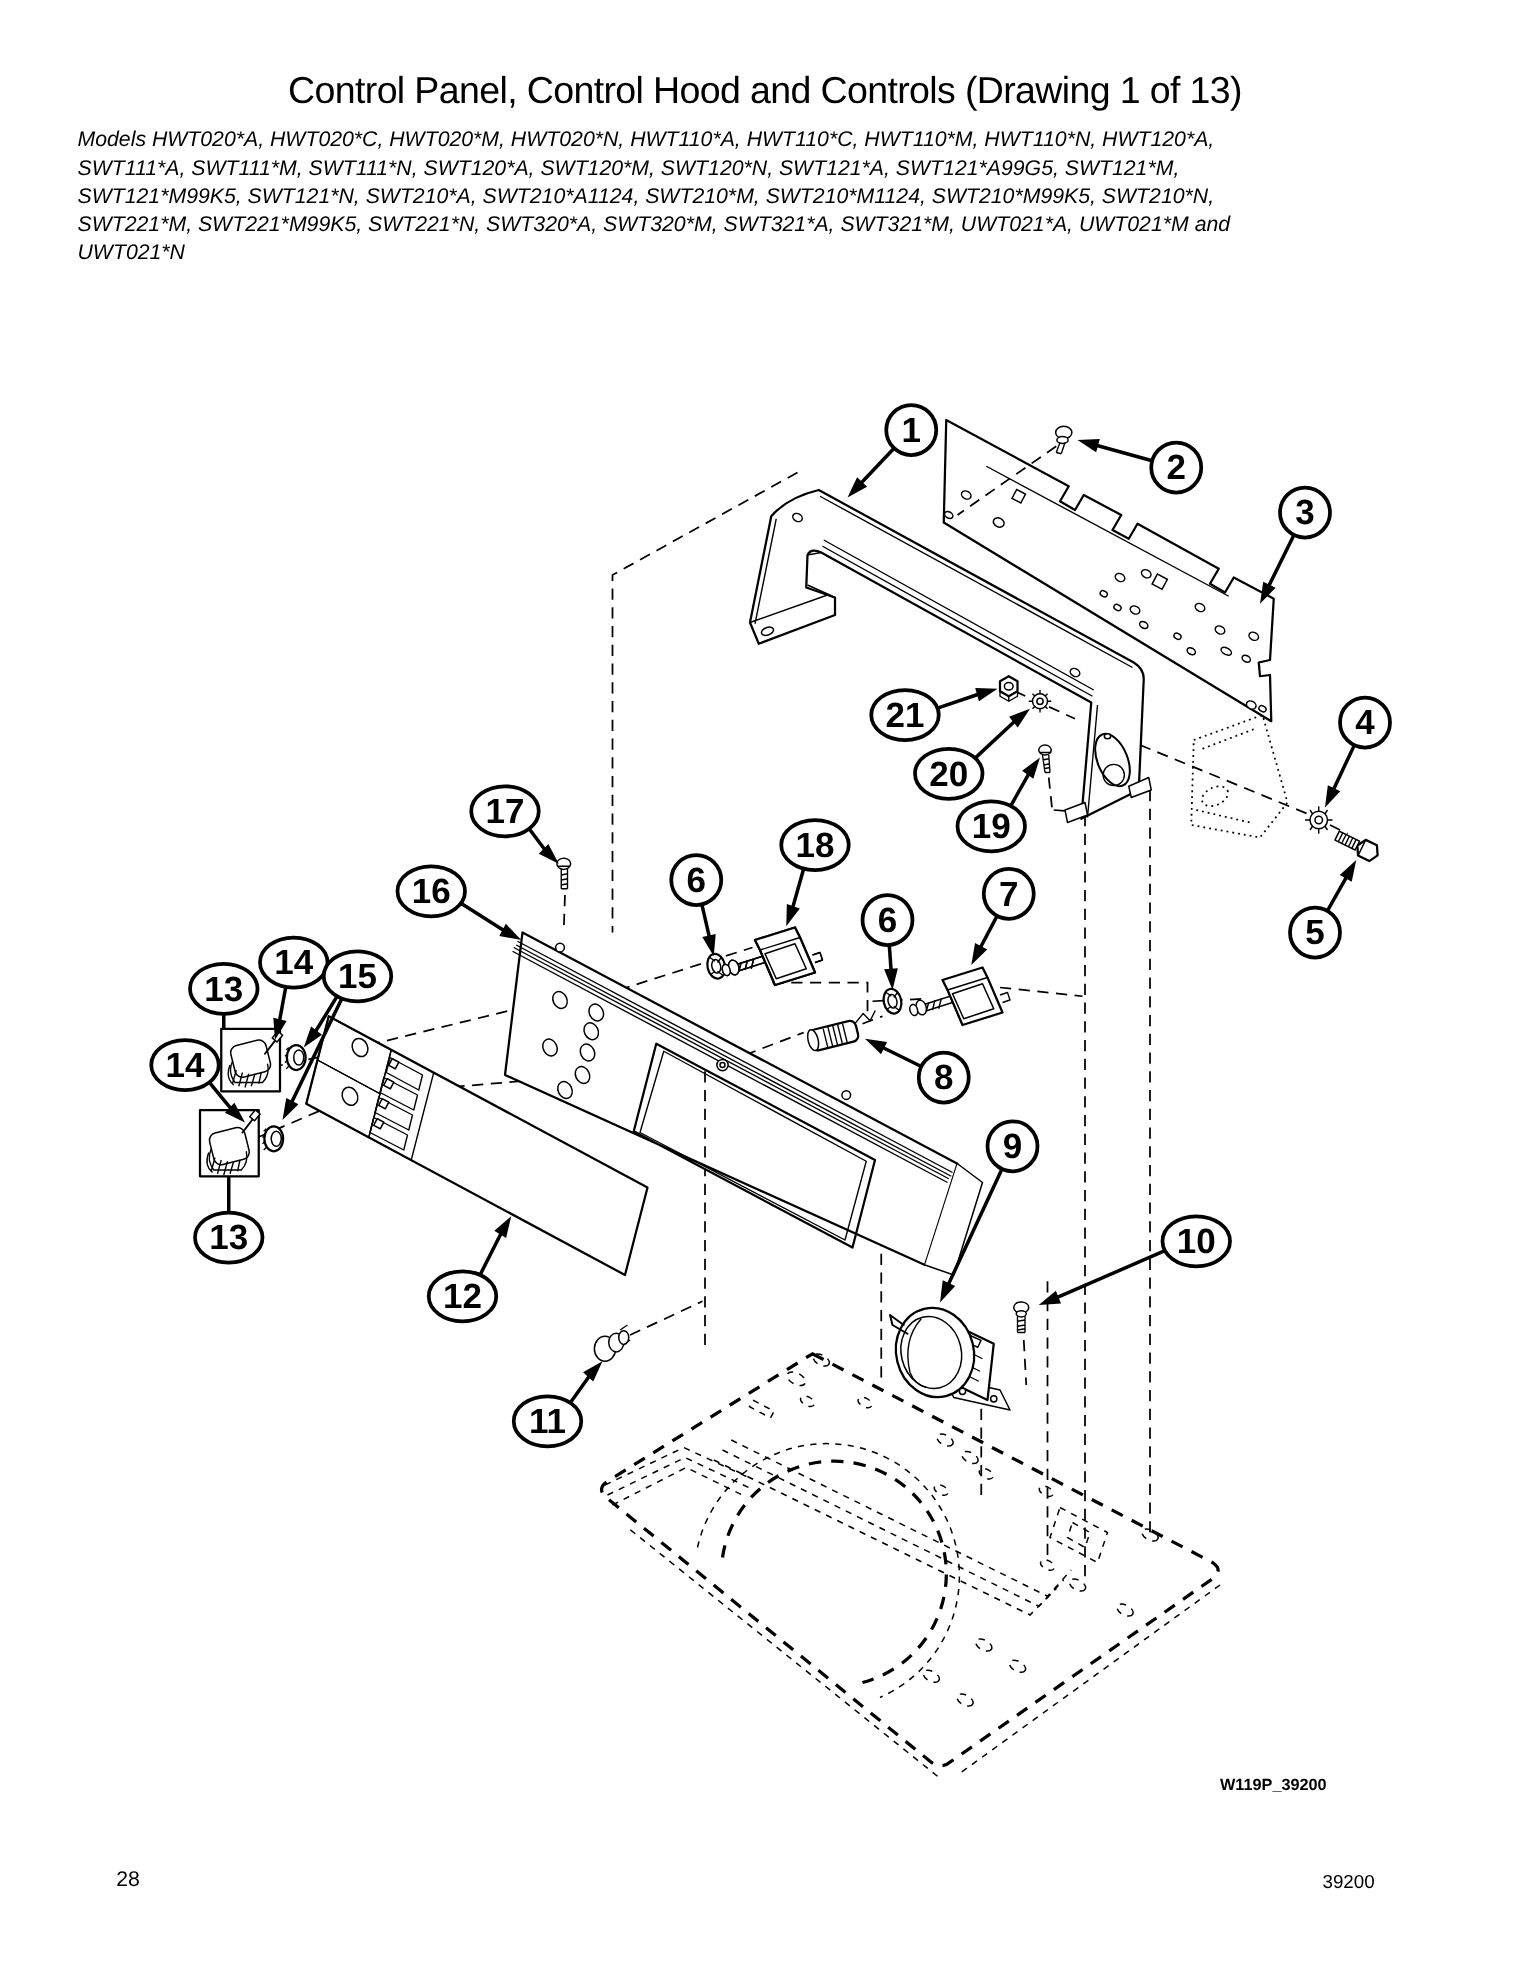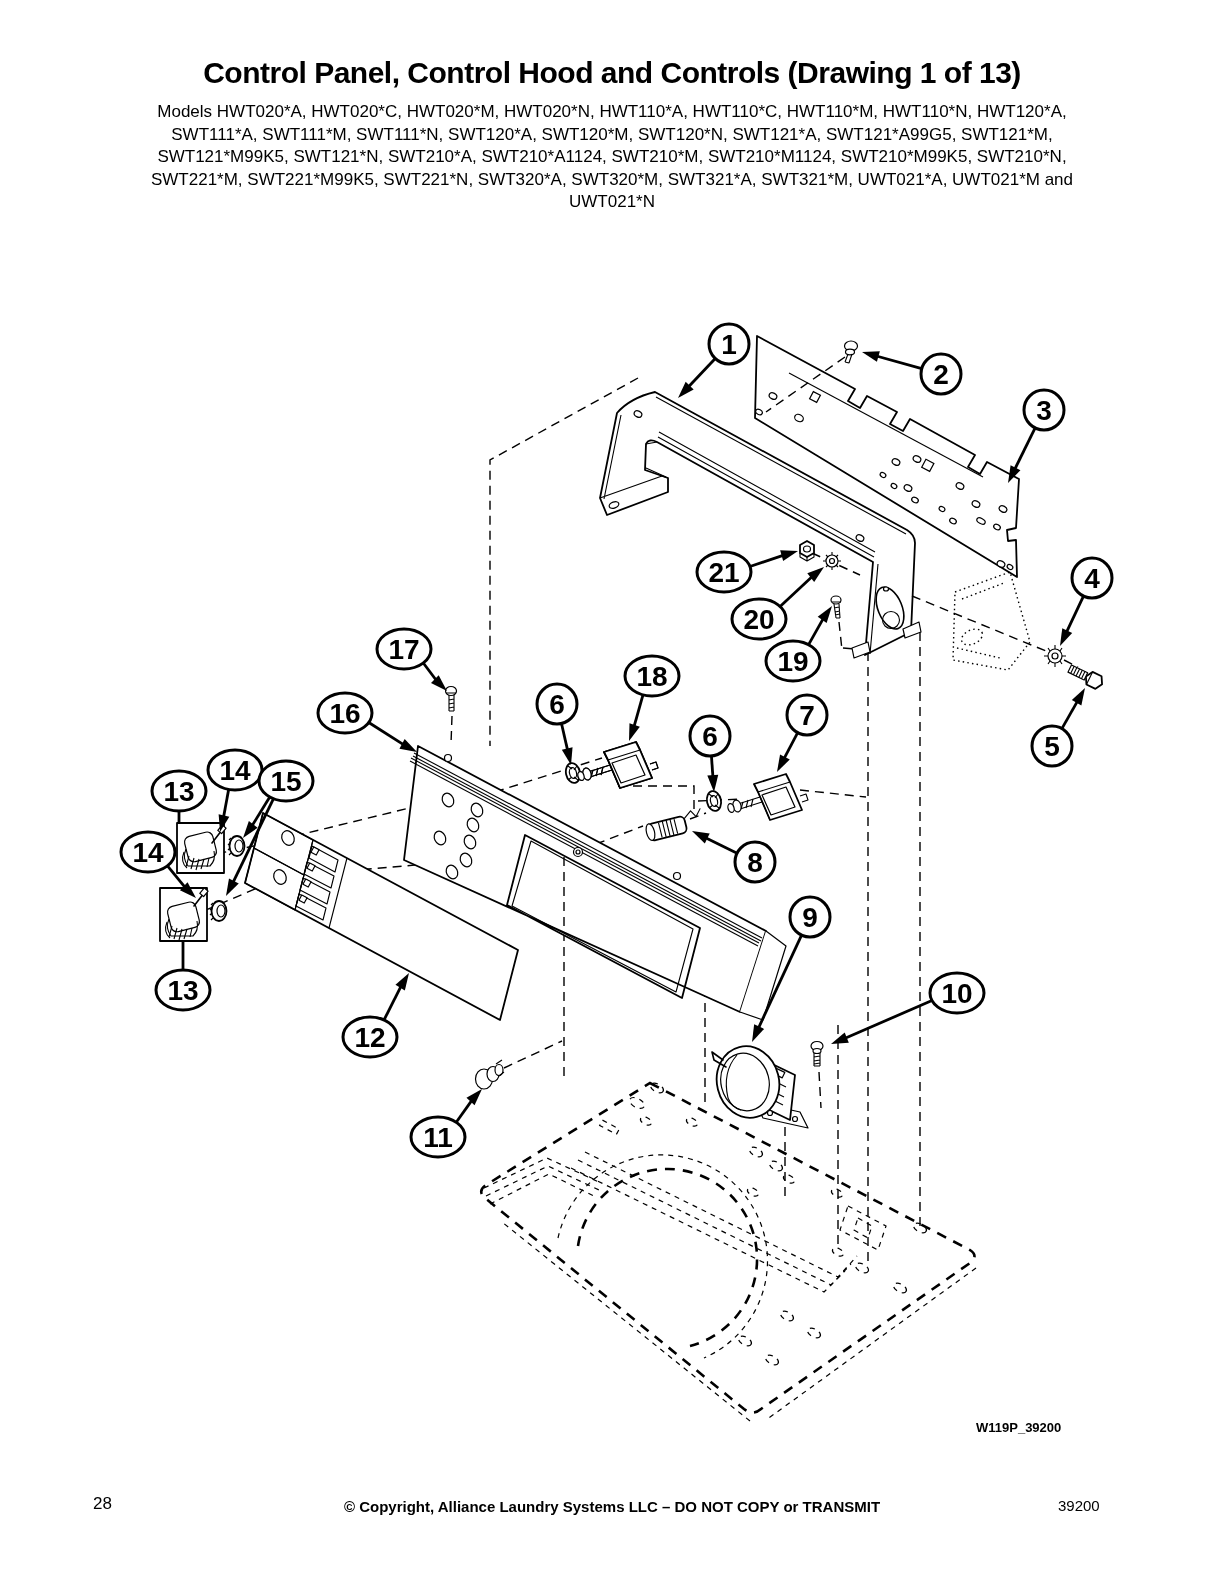--- a/index.html
+++ b/index.html
@@ -1,21 +1,21 @@
 <!DOCTYPE html>
 <html><head>
 <meta charset="utf-8">
 <style>
   html,body{margin:0;padding:0;background:#888;}
   #page{position:relative;width:1224px;height:1584px;background:#ffffff;margin:0 auto;
         font-family:"Liberation Sans", sans-serif;color:#000;overflow:hidden;}
   .title{position:absolute;top:56px;left:0;width:100%;text-align:center;
-         font-size:30px;font-weight:bold;letter-spacing:-0.5px;}
-  .models{position:absolute;top:101px;left:62px;width:1100px;text-align:center;
-          font-size:17px;line-height:22.6px;}
+         font-size:30px;font-weight:normal;letter-spacing:-0.5px;}
+  .models{position:absolute;top:101px;left:62px;width:1100px;text-align:left;
+          font-size:17px;line-height:22.6px;font-style:italic;}
   .drawing-label{position:absolute;left:976px;top:1420px;font-size:13px;font-weight:bold;}
   .page-number{position:absolute;left:93px;top:1494px;font-size:17px;}
   .copyright{position:absolute;left:0;top:1498px;width:100%;text-align:center;
              font-size:15px;font-weight:bold;}
   .doc-number{position:absolute;left:1058px;top:1497px;font-size:15px;}
   svg{position:absolute;left:0;top:0;}
   .ln{stroke:#000;fill:none;stroke-width:1.6;stroke-linejoin:round;stroke-linecap:round;}
   .ln2{stroke:#000;fill:none;stroke-width:1.1;stroke-linejoin:round;}
   .wh{fill:#fff;stroke:#000;stroke-width:1.8;stroke-linejoin:round;}
   .whthin{fill:#fff;stroke:#000;stroke-width:1.2;stroke-linejoin:round;}
@@ -484,15 +484,14 @@
           <line x1="749.9743506561008" y1="566.5399262885073" x2="784.5318181783181" y2="554.8220515980448" stroke="#000" stroke-width="2.8"></line>
           <polygon points="798,551 783.1472994871897,560.9321340847152 780.1442589458686,550.3499912248224" fill="#000"></polygon>
           <ellipse cx="724" cy="572" rx="27" ry="20" fill="#fff" stroke="#000" stroke-width="3"></ellipse>
           <text x="724" y="581.5" text-anchor="middle" font-family="&quot;Liberation Sans&quot;, sans-serif" font-size="28" font-weight="bold">21</text>
         </g>
       </g>
   </svg>
 
   <div class="drawing-label">W119P_39200</div>
   <div class="page-number">28</div>
-  <div class="copyright">© Copyright, Alliance Laundry Systems LLC – DO NOT COPY or TRANSMIT</div>
   <div class="doc-number">39200</div>
 </div>
 
 </body></html>

